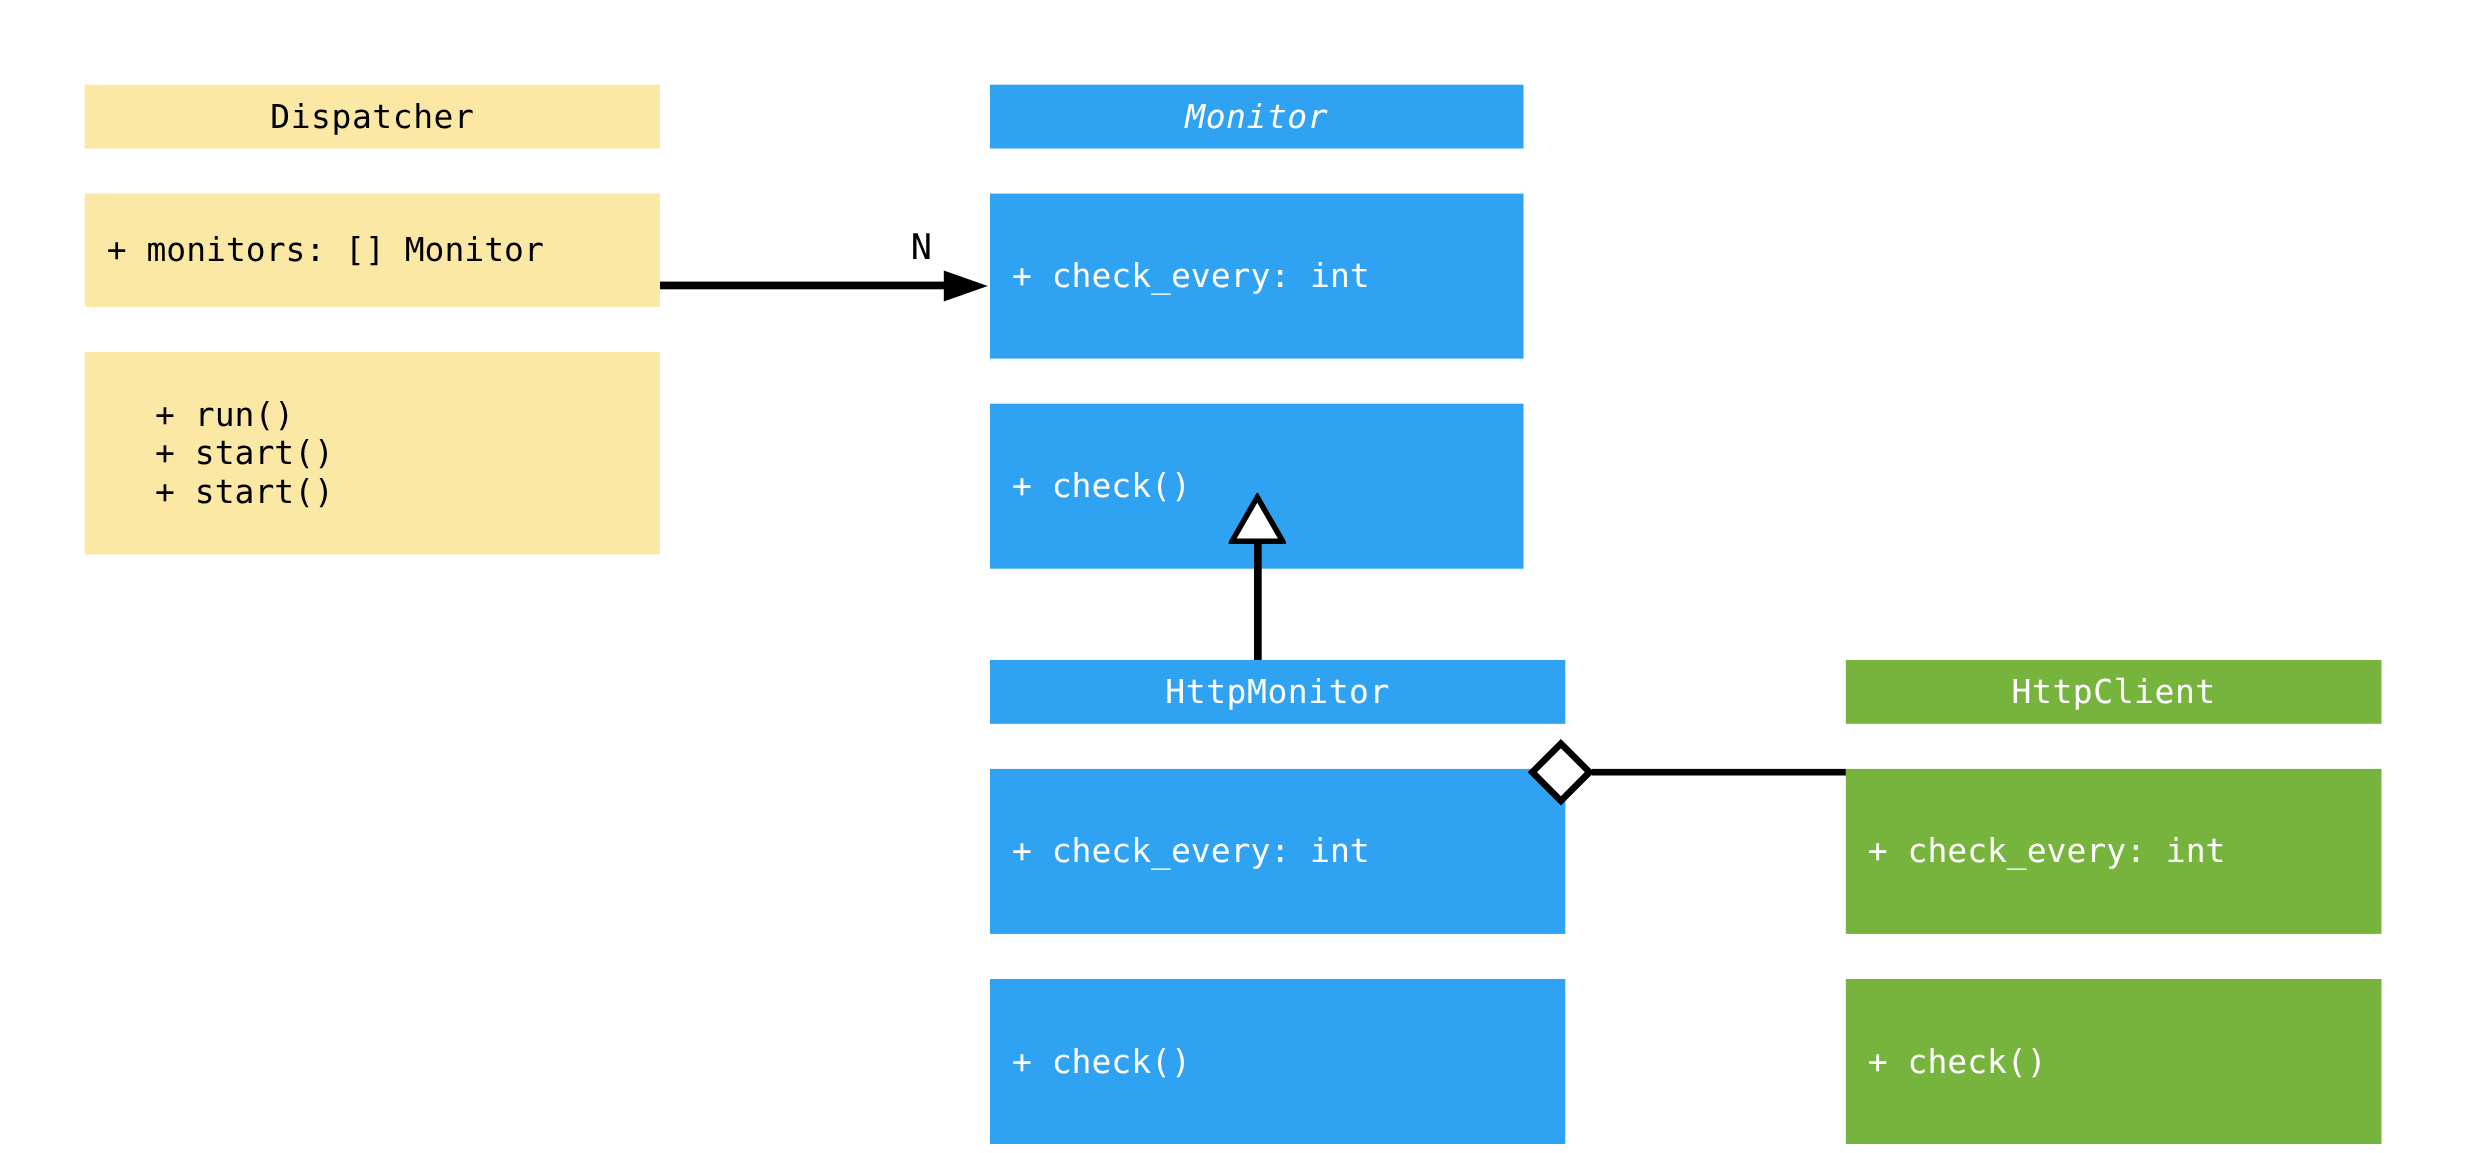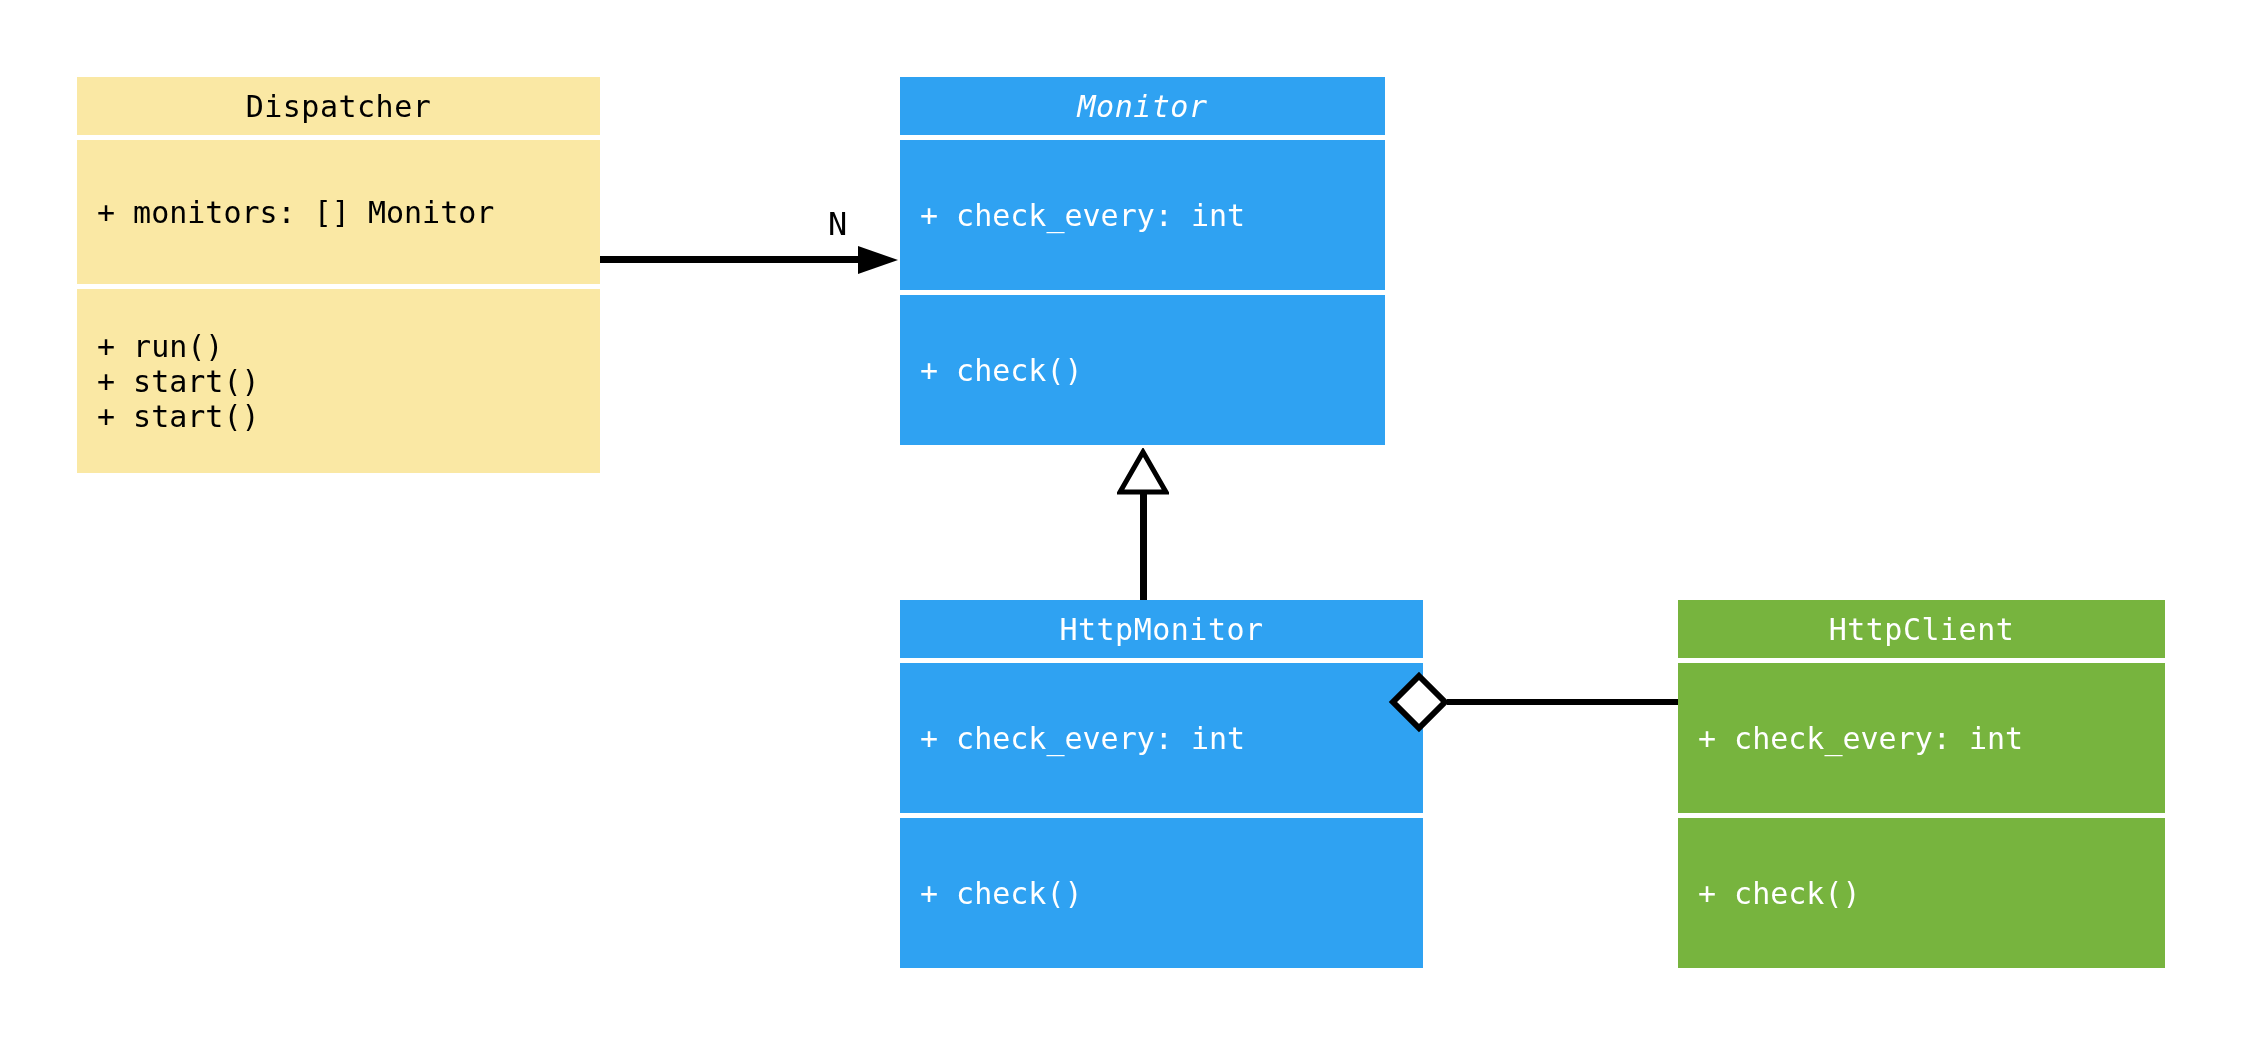--- a/index.html
+++ b/index.html
@@ -12,20 +12,21 @@
     width: 2244px;
     height: 1048px;
     background: #ffffff;
     font-family: "DejaVu Sans Mono", "Liberation Mono", monospace;
     overflow: hidden;
   }
   .uml-class {
     position: absolute;
     display: flex;
     flex-direction: column;
+    gap: 36px;
   }
   .row {
     width: 100%;
     box-sizing: border-box;
     display: flex;
     flex-direction: column;
     justify-content: center;
   }
   .row + .row { margin-top: 5px; }
   .title-row {
@@ -66,24 +67,24 @@
 </style>
 </head>
 <body>
 
 <div class="canvas">
 
   <div class="uml-class" style="left:77px; top:77px; width:523px;">
     <div class="row title-row cls-dispatcher" style="height: 58px; background-color: rgb(250, 232, 164); color: rgb(0, 0, 0);">
       <span>Dispatcher</span>
     </div>
-    <div class="row cls-dispatcher" style="height: 144px; background-color: rgb(250, 232, 164); color: rgb(0, 0, 0);">
+    <div class="row cls-dispatcher" style="height: 103px; background-color: rgb(250, 232, 164); color: rgb(0, 0, 0);">
       <div class="member">+ monitors: [] Monitor</div>
     </div>
-    <div class="row cls-dispatcher" style="height: 184px; background-color: rgb(250, 232, 164); color: rgb(0, 0, 0);">
+    <div class="row cls-dispatcher" style="height: 184px; background-color: rgb(250, 232, 164); color: rgb(0, 0, 0); padding-left: 44px;">
       <div class="member">+ run()</div>
       <div class="member">+ start()</div>
       <div class="member">+ start()</div>
     </div>
   </div>
 
   <div class="uml-class" style="left:900px; top:77px; width:485px;">
     <div class="row title-row cls-monitor" style="height: 58px; background-color: rgb(47, 162, 242); color: rgb(255, 255, 255);">
       <span class="italic">Monitor</span>
     </div>

